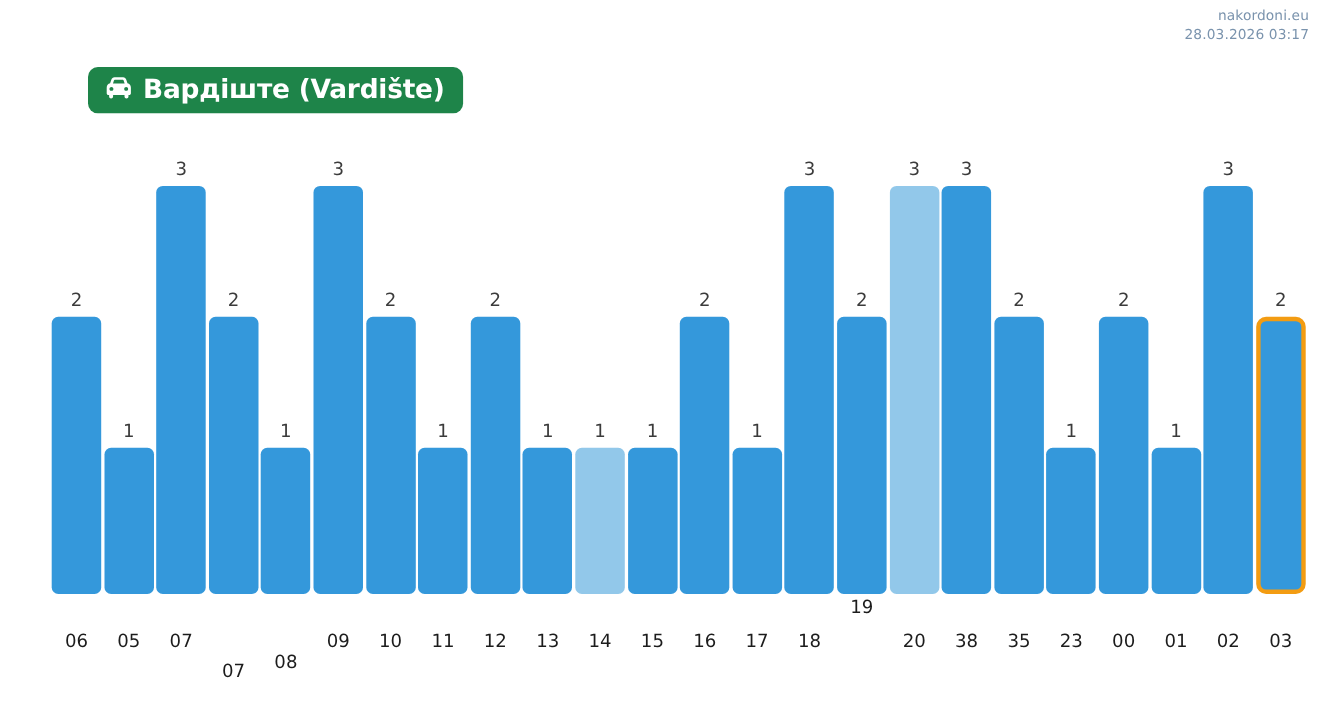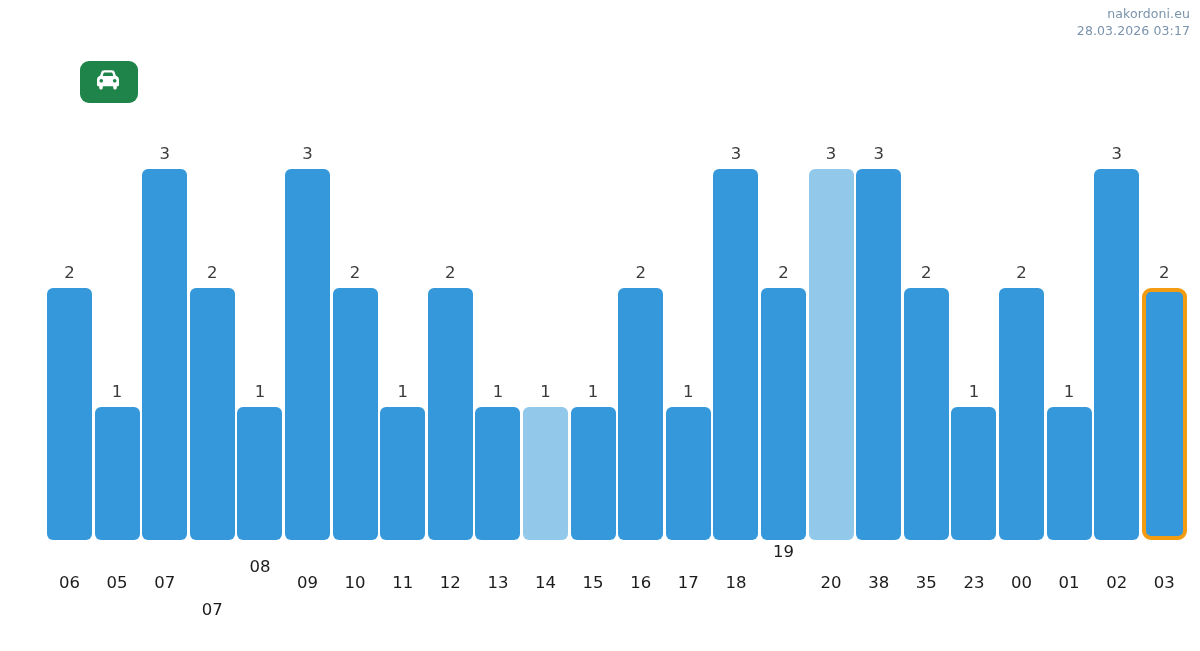--- a/index.html
+++ b/index.html
@@ -131,20 +131,21 @@
       <svg width="26" height="20" viewBox="0 0 26 20" xmlns="http://www.w3.org/2000/svg">
         <path fill="#ffffff" d="M6.2 2.4C6.6 1.0 7.7 0.2 9.1 0.2h7.8c1.4 0 2.5 0.8 2.9 2.2l1.1 3.3
                  c1.9 0.5 3.1 2.0 3.1 4.0v5.0c0 0.9-0.7 1.6-1.6 1.6h-0.6v1.5c0 1.0-0.8 1.8-1.8 1.8
                  s-1.8-0.8-1.8-1.8v-1.5H7.8v1.5c0 1.0-0.8 1.8-1.8 1.8s-1.8-0.8-1.8-1.8v-1.5H3.6
                  C2.7 16.3 2 15.6 2 14.7v-5.0c0-2.0 1.2-3.5 3.1-4.0zM8.6 3.1L7.7 6.0h10.6l-0.9-2.9
                  c-0.1-0.4-0.4-0.6-0.8-0.6H9.4c-0.4 0-0.7 0.2-0.8 0.6zM6.3 9.0c-1.0 0-1.8 0.8-1.8 1.8
                  s0.8 1.8 1.8 1.8 1.8-0.8 1.8-1.8S7.3 9.0 6.3 9.0zM19.7 9.0c-1.0 0-1.8 0.8-1.8 1.8
                  s0.8 1.8 1.8 1.8 1.8-0.8 1.8-1.8S20.7 9.0 19.7 9.0z"></path>
       </svg>
     </span>
+    <span class="badge-label">Вардіште (Vardište)</span>
   </span>
 </div>
 
 <div id="chart">
     <div class="bar-slot" style="left: 47px; top: 0px; height: 651px;">
       <div class="bar-value" style="top: 265px;">2</div>
       <div class="bar" style="top: 288px; height: 252px;"></div>
       <div class="bar-label" style="top: 575px;">06</div>
     </div>
     <div class="bar-slot" style="left: 94.6px; top: 0px; height: 651px;">
@@ -158,21 +159,21 @@
       <div class="bar-label" style="top: 575px;">07</div>
     </div>
     <div class="bar-slot" style="left: 189.8px; top: 0px; height: 651px;">
       <div class="bar-value" style="top: 265px;">2</div>
       <div class="bar" style="top: 288px; height: 252px;"></div>
       <div class="bar-label" style="top: 602px; text-align: center;">07</div>
     </div>
     <div class="bar-slot" style="left: 237.4px; top: 0px; height: 651px;">
       <div class="bar-value" style="top: 384px;">1</div>
       <div class="bar" style="top: 407px; height: 133px;"></div>
-      <div class="bar-label" style="top: 559px;">08</div>
+      <div class="bar-label" style="top: 594px;">08</div>
     </div>
     <div class="bar-slot" style="left: 285px; top: 0px; height: 651px;">
       <div class="bar-value" style="top: 146px;">3</div>
       <div class="bar" style="top: 169px; height: 371px;"></div>
       <div class="bar-label" style="top: 575px;">09</div>
     </div>
     <div class="bar-slot" style="left: 332.6px; top: 0px; height: 651px;">
       <div class="bar-value" style="top: 265px;">2</div>
       <div class="bar" style="top: 288px; height: 252px;"></div>
       <div class="bar-label" style="top: 575px;">10</div>

